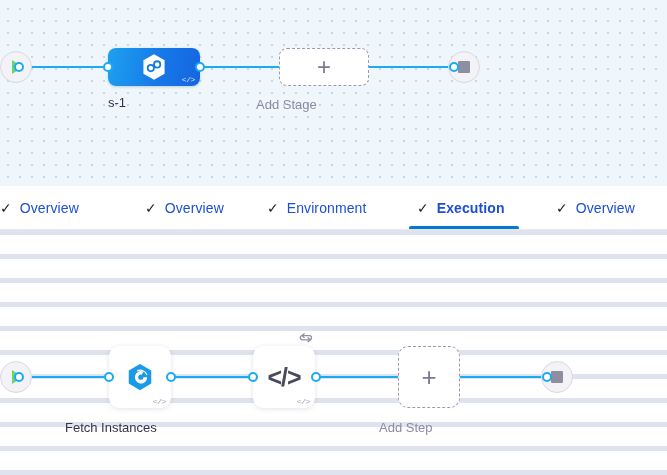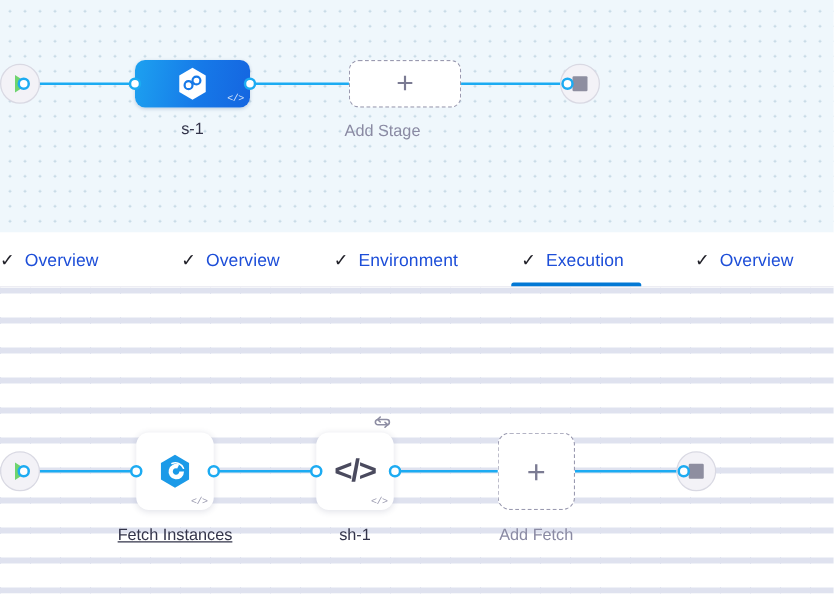--- a/index.html
+++ b/index.html
@@ -64,21 +64,21 @@
     color: #22222a;
     display: inline-block;
   }
 
   .tab .tab-label {
     font-size: 14px;
     color: #1d4ed8;
     letter-spacing: 0.1px;
   }
 
-  .tab.active .tab-label { font-weight: normal; }
+  .tab.active .tab-label { font-weight: bold; }
 
   .tab.active::after {
     content: "";
     position: absolute;
     left: -8px;
     right: -14px;
     bottom: 0;
     height: 3px;
     background: #0278d5;
     border-radius: 2px 2px 0 0;
@@ -249,21 +249,20 @@
     right: 0px;
     width: 16px;
     height: 16px;
   }
 
   
   .node-label {
     position: absolute;
     font-size: 13px;
     color: #33344a;
-    text-align: center;
     white-space: nowrap;
     z-index: 4;
   }
   .node-label.muted { color: #8a8aa3; }
 </style>
 </head>
 <body>
 
 <div id="app">
 
@@ -347,41 +346,40 @@
     <div class="step-node" style="left:109px; top:116px;">
       <svg class="harness-icon" viewBox="0 0 32 32">
         <path d="M16 2 L28 9 L28 23 L16 30 L4 23 L4 9 Z" fill="#1b9ae8"></path>
         <path d="M19.6 10.2 a6.6 6.6 0 1 0 4.1 6.1 h-4.0 a2.8 2.8 0 1 1 -1.8 -2.7 z" fill="#ffffff"></path>
         <path d="M13.4 9.4 a7.4 7.4 0 0 1 9.8 4.0" fill="none" stroke="#ffffff" stroke-width="1.4" stroke-linecap="round"></path>
       </svg>
       <span class="code-badge dark">&lt;/&gt;</span>
     </div>
     <div class="port" style="left:104px; top:142px;"></div>
     <div class="port" style="left:166px; top:142px;"></div>
-    <div class="node-label" style="left:65px; top:190px; width:150px;text-decoration:underline;">Fetch Instances</div>
+    <div class="node-label" style="left:65px; top:190px; width:150px;">Fetch Instances</div>
 
     <div class="step-node" style="left:253px; top:116px;">
       <span class="shell-glyph">&lt;/&gt;</span>
       <svg class="loop-icon" viewBox="0 0 16 16">
         <g fill="none" stroke="#8d8da3" stroke-width="1.3" stroke-linecap="round">
           <path d="M3.4 5.6 h7.0 a2.1 2.1 0 0 1 0 4.2 h-7.0 a2.1 2.1 0 0 1 0 -4.2"></path>
           <path d="M5.2 3.6 L3.1 5.6 L5.2 7.6"></path>
           <path d="M9.0 7.8 L11.1 9.8 L9.0 11.8"></path>
         </g>
       </svg>
       <span class="code-badge dark">&lt;/&gt;</span>
     </div>
     <div class="port" style="left:248px; top:142px;"></div>
     <div class="port" style="left:311px; top:142px;"></div>
-    <div class="node-label" style="left:234px; top:190px; width:100px;">sh-1</div>
 
     <div class="add-node step-add" style="left:398px; top:116px;">
       <span class="plus-glyph">+</span>
     </div>
-    <div class="node-label muted" style="left:379px; top:190px; width:100px;">Add Fetch</div>
+    <div class="node-label muted" style="left:379px; top:190px; width:100px;">Add Step</div>
 
     <div class="round-node" style="left:541px; top:131px;">
       <div class="stop-sq"></div>
     </div>
     <div class="port" style="left:542px; top:142px;"></div>
   </div>
 
 </div>
 
 </body></html>

